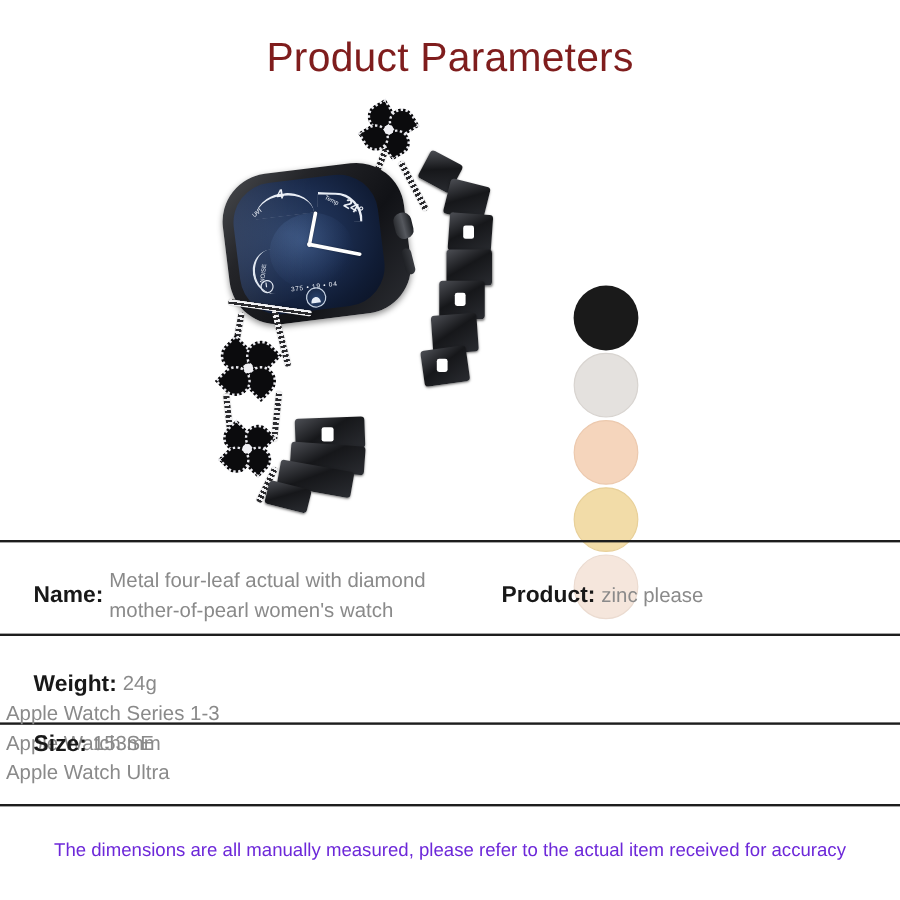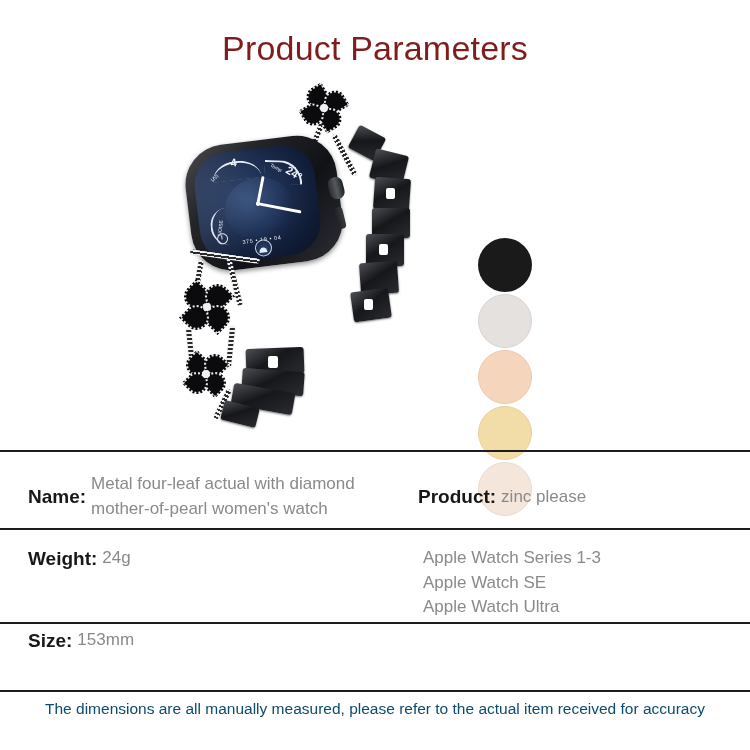--- a/index.html
+++ b/index.html
@@ -309,32 +309,32 @@
     line-height: 1.32;
   }
   .val {
     font-size: 17px;
     color: #8a8a8a;
     line-height: 1.45;
     white-space: pre-line;
     padding-left: 5px;
   }
   .row-name    { height: 76px; padding-top: 14px; }
-  .row-weight  { height: 92px; padding-top: 16px; }
+  .row-weight  { height: 72px; padding-top: 28px; flex-direction: column; }
   .row-size    { height: 66px; padding-top: 4px; }
   .mid-center  { align-items: center; }
 
   .footer-note {
     position: absolute;
     left: 0;
     top: 700px;
     width: 750px;
     text-align: center;
     font-size: 15.5px;
-    color: #0c4a6e;
+    color: #6d28d9;
   }
 </style>
 </head>
 <body>
 
 <div class="page-title">Product Parameters</div>
 
 <div class="hero">
 
   <div class="product-photo">

